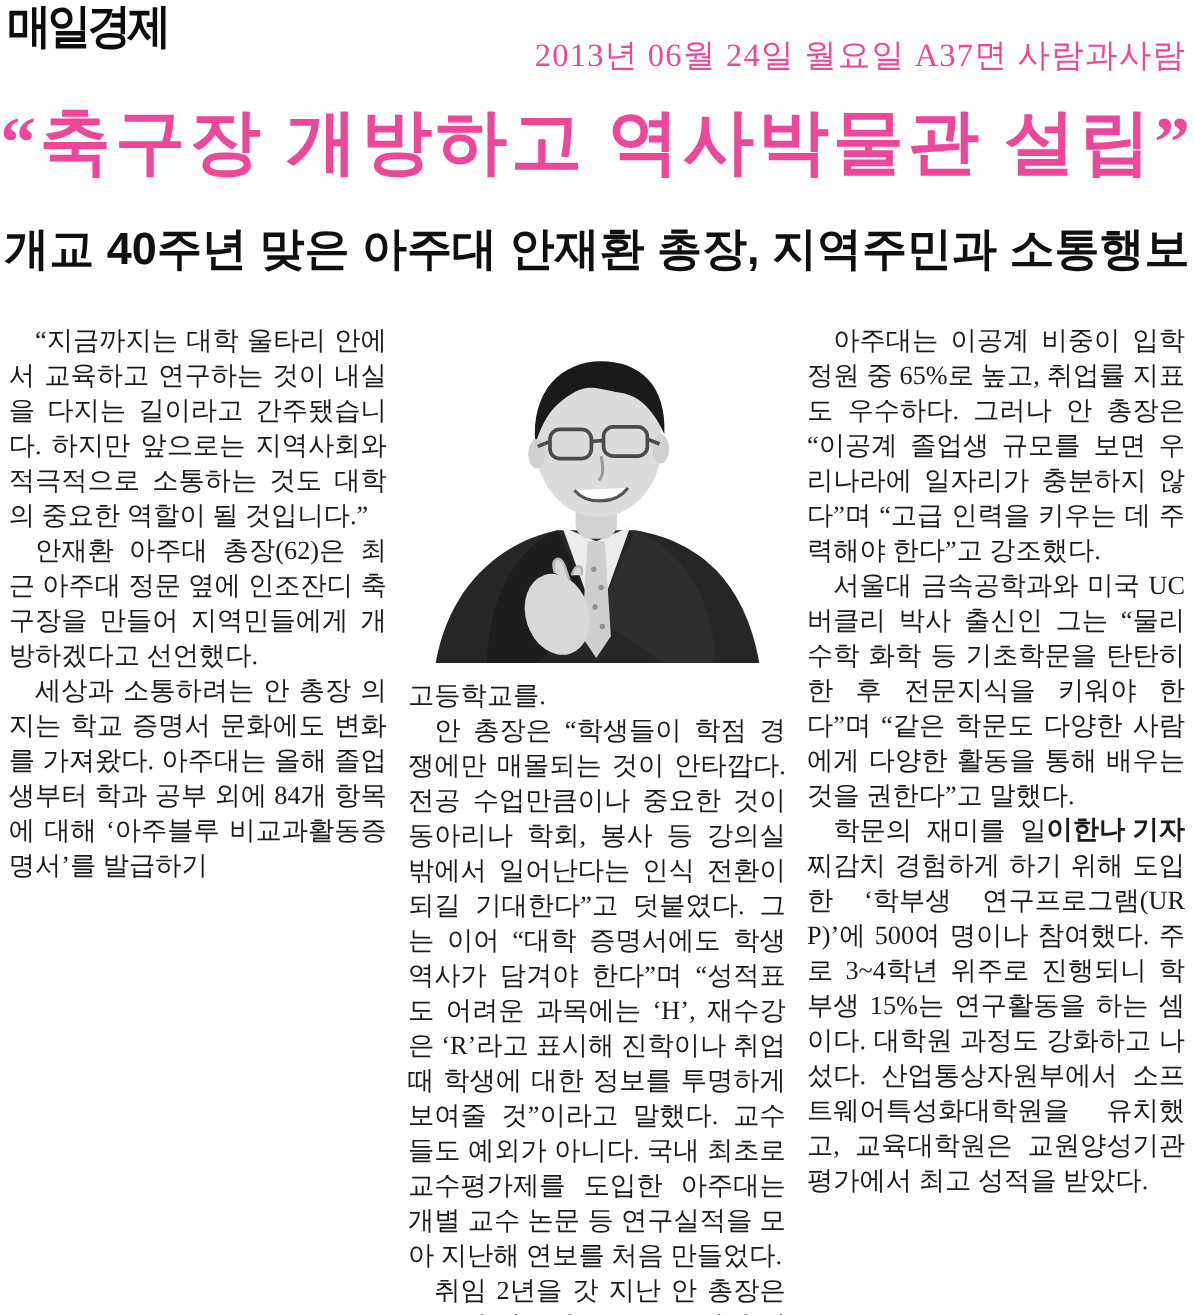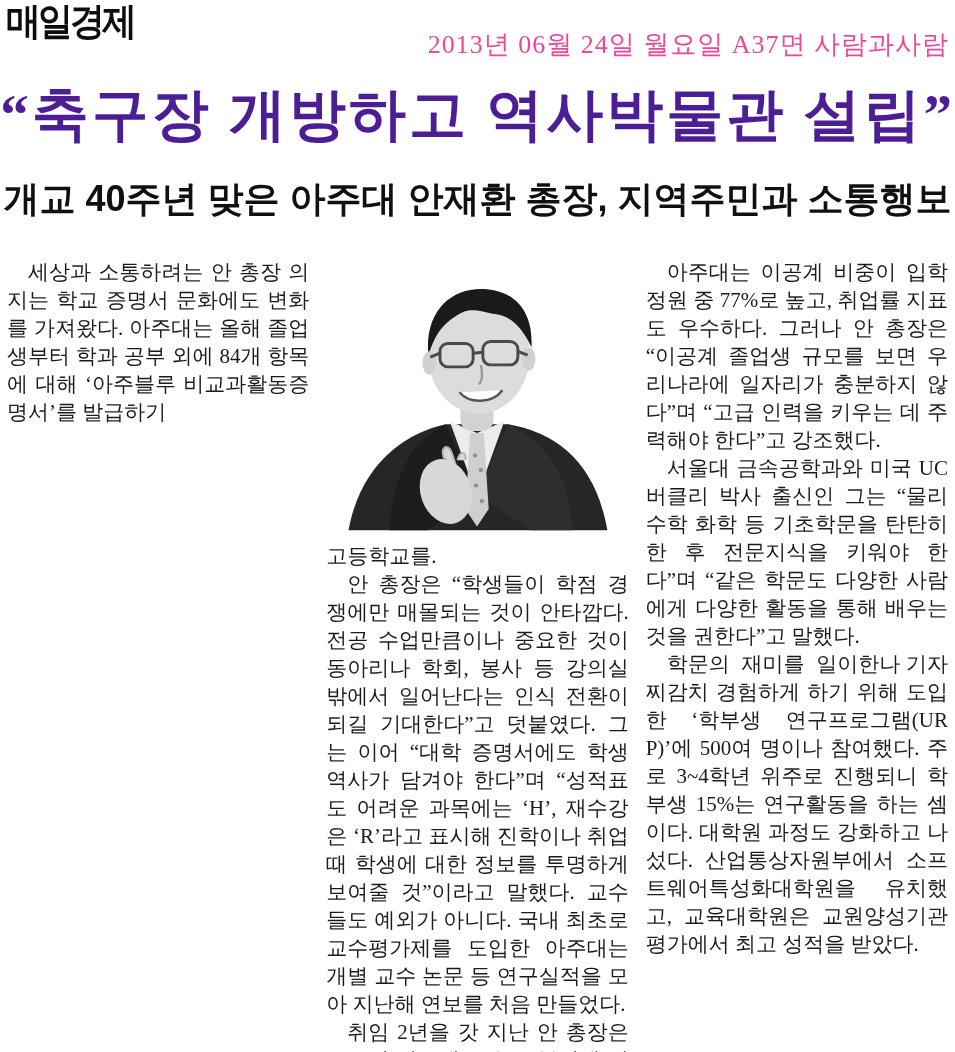--- a/index.html
+++ b/index.html
@@ -24,21 +24,21 @@
   }
   .dateline{
     font-size:26px;line-height:1;letter-spacing:1px;
     color:#ec4899;white-space:nowrap;
   }
   
   .headline{
     margin:24px 0 0 0;
     text-align:center;
     font-size:57px;font-weight:700;line-height:1.15;
-    letter-spacing:3px;color:#4c1d95;
+    letter-spacing:3px;color:#ec4899;
   }
   .subheadline{
     margin:27px 0 0 0;
     text-align:center;
     font-family:"Liberation Sans","DejaVu Sans",sans-serif;
     font-size:36px;font-weight:700;letter-spacing:0px;color:#101010;
   }
   
   .columns{
     display:flex;gap:17px;
@@ -54,40 +54,42 @@
   .col p.cont{text-indent:0;}
   
   .photo{
     width:292px;height:272px;margin:4px auto 8px auto;
     display:block;
   }
   
   .byline{
     float:right;
     font-family:"Liberation Sans","DejaVu Sans",sans-serif;
-    font-weight:400;text-indent:0;
+    font-weight:700;text-indent:0;
   }
 </style>
 </head>
 <body>
 
 <div class="page">
 
   <div class="header">
     <div class="logo">매일경제</div>
     <div class="dateline">2013년 06월 24일  월요일 A37면  사람과사람</div>
   </div>
 
   <h1 class="headline">“축구장 개방하고 역사박물관 설립”</h1>
 
   <h2 class="subheadline">개교 40주년 맞은 아주대 안재환 총장, 지역주민과 소통행보</h2>
 
   <div class="columns">
 
     <div class="col">
+      <p>“지금까지는 대학 울타리 안에서 교육하고 연구하는 것이 내실을 다지는 길이라고 간주됐습니다. 하지만 앞으로는 지역사회와 적극적으로 소통하는 것도 대학의 중요한 역할이 될 것입니다.”</p>
+      <p>안재환 아주대 총장(62)은 최근 아주대 정문 옆에 인조잔디 축구장을 만들어 지역민들에게 개방하겠다고 선언했다.</p>
       <p>세상과 소통하려는 안 총장 의지는 학교 증명서 문화에도 변화를 가져왔다. 아주대는 올해 졸업생부터 학과 공부 외에 84개 항목에 대해 ‘아주블루 비교과활동증명서’를 발급하기</p>
     </div>
 
     <div class="col">
       <svg class="photo" viewBox="0 0 300 272" xmlns="http://www.w3.org/2000/svg">
         <rect x="0" y="0" width="300" height="272" fill="#ffffff"></rect>
 
         <path d="M18,272 C30,205 75,172 118,163 L182,163 C235,172 272,205 284,272 Z" fill="#262626"></path>
         <path d="M118,163 L150,235 L100,272 L60,272 C62,215 85,178 118,163 Z" fill="#1d1d1d"></path>
         <path d="M182,163 L150,235 L205,272 L248,272 C246,215 218,178 182,163 Z" fill="#2e2e2e"></path>
@@ -121,19 +123,19 @@
         <ellipse cx="118" cy="232" rx="26" ry="34" fill="#d8d8d8" transform="rotate(-18 118 232)"></ellipse>
         <path d="M116,198 C112,186 120,182 124,192 L128,204" fill="#d8d8d8" stroke="#b5b5b5" stroke-width="2"></path>
         <path d="M130,200 C132,190 140,190 138,200" fill="#d8d8d8" stroke="#b5b5b5" stroke-width="2"></path>
       </svg>
       <p class="cont">고등학교를.</p>
       <p>안 총장은 “학생들이 학점 경쟁에만 매몰되는 것이 안타깝다. 전공 수업만큼이나 중요한 것이 동아리나 학회, 봉사 등 강의실 밖에서 일어난다는 인식 전환이 되길 기대한다”고 덧붙였다. 그는 이어 “대학 증명서에도 학생 역사가 담겨야 한다”며 “성적표도 어려운 과목에는 ‘H’, 재수강은 ‘R’라고 표시해 진학이나 취업 때 학생에 대한 정보를 투명하게 보여줄 것”이라고 말했다. 교수들도 예외가 아니다. 국내 최초로 교수평가제를 도입한 아주대는 개별 교수 논문 등 연구실적을 모아 지난해 연보를 처음 만들었다.</p>
       <p>취임 2년을 갓 지난 안 총장은 1987년 아주대 교수로 부임해 입학처장</p>
     </div>
 
     <div class="col">
-      <p>아주대는 이공계 비중이 입학정원 중 77%로 높고, 취업률 지표도 우수하다. 그러나 안 총장은 “이공계 졸업생 규모를 보면 우리나라에 일자리가 충분하지 않다”며 “고급 인력을 키우는 데 주력해야 한다”고 강조했다.</p>
+      <p>아주대는 이공계 비중이 입학정원 중 65%로 높고, 취업률 지표도 우수하다. 그러나 안 총장은 “이공계 졸업생 규모를 보면 우리나라에 일자리가 충분하지 않다”며 “고급 인력을 키우는 데 주력해야 한다”고 강조했다.</p>
       <p>서울대 금속공학과와 미국 UC버클리 박사 출신인 그는 “물리 수학 화학 등 기초학문을 탄탄히 한 후 전문지식을 키워야 한다”며 “같은 학문도 다양한 사람에게 다양한 활동을 통해 배우는 것을 권한다”고 말했다.</p>
       <p><span class="byline">이한나 기자</span><span>학문의 재미를 일찌감치 경험하게 하기 위해 도입한 ‘학부생 연구프로그램(URP)’에 500여 명이나 참여했다. 주로 3~4학년 위주로 진행되니 학부생 15%는 연구활동을 하는 셈이다. 대학원 과정도 강화하고 나섰다. 산업통상자원부에서 소프트웨어특성화대학원을 유치했고, 교육대학원은 교원양성기관 평가에서 최고 성적을 받았다.</span></p>
     </div>
 
   </div>
 </div>
 
 </body></html>

